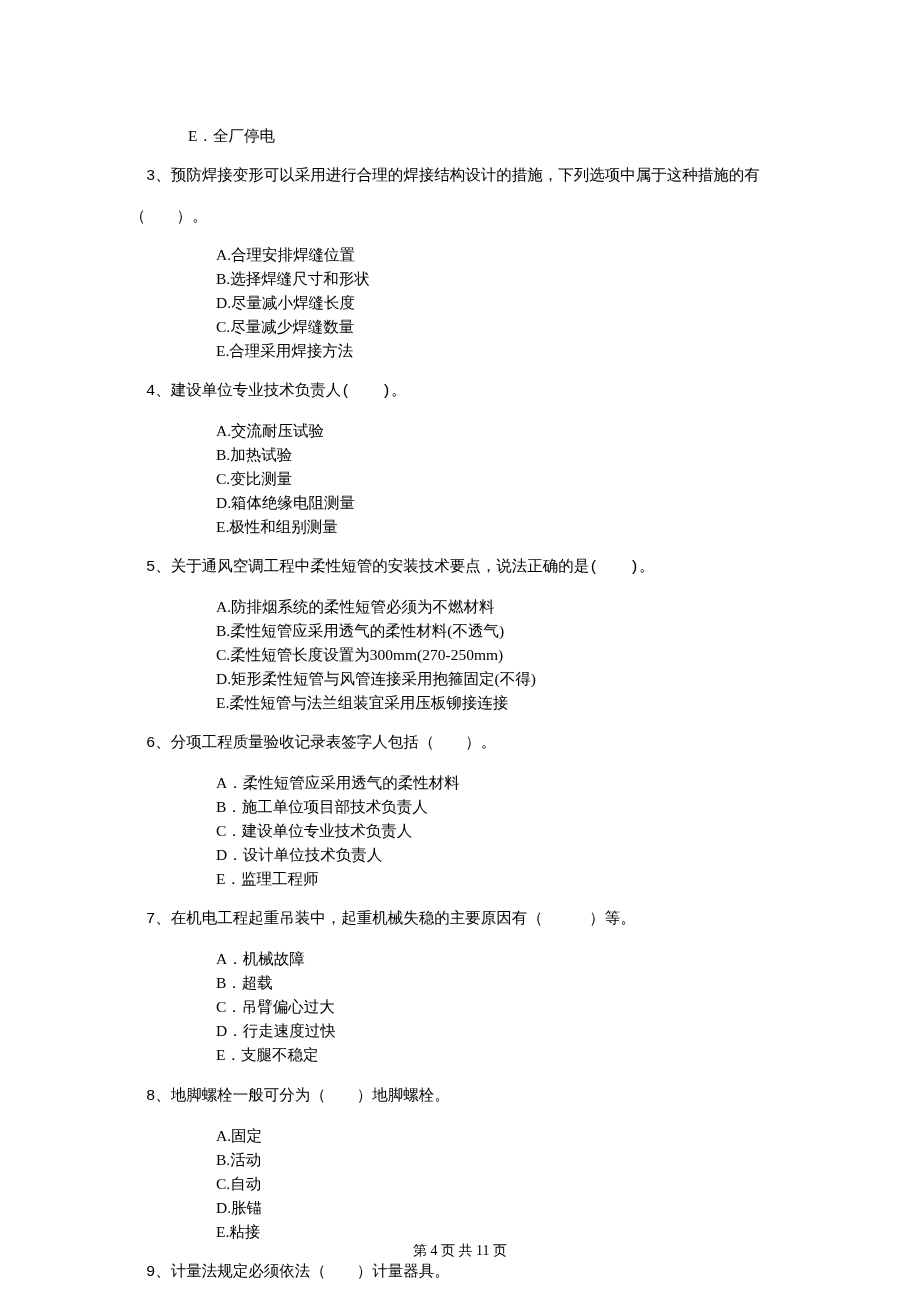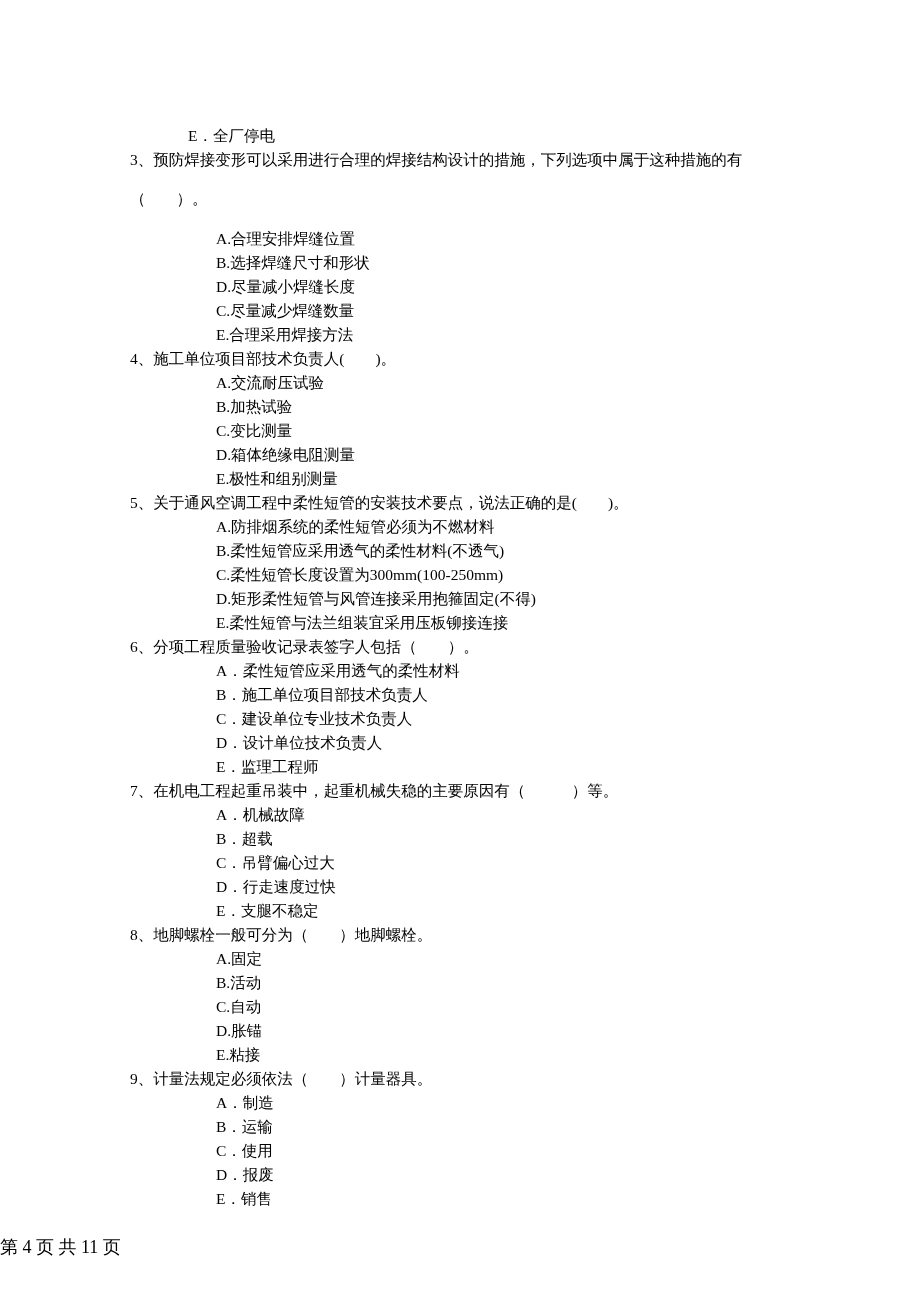--- a/index.html
+++ b/index.html
@@ -16,39 +16,41 @@
       box-sizing: border-box;
     }
     .page {
       padding: 108px 112px 0 130px;
     }
     .option-e-first {
       margin-left: 58px;
       margin-bottom: 0;
     }
     .question-stem {
-      margin: 0;
+      margin: 16px;
       padding-left: 0;
+      font-family: Liberation Mono, monospace;
     }
     .question-stem-cont {
       margin-left: 0;
       padding-left: 0;
     }
     .options {
       margin-left: 86px;
     }
     .option {
       margin: 0;
     }
     .footer {
       position: absolute;
       bottom: 40px;
       width: 920px;
       left: 0;
-      font-size: 18px;
+      text-align: center;
+      font-size: 14px;
     }
   </style>
 </head>
 <body>
 
 <div class="page">
   <p class="option-e-first">E．全厂停电</p>
 
   <div>
     <p class="question-stem"><span>3、</span><span>预防焊接变形可以采用进行合理的焊接结构设计的措施，下列选项中属于这种措施的有</span></p>
@@ -56,36 +58,36 @@
     <div class="options">
       <p class="option">A.合理安排焊缝位置</p>
       <p class="option">B.选择焊缝尺寸和形状</p>
       <p class="option">D.尽量减小焊缝长度</p>
       <p class="option">C.尽量减少焊缝数量</p>
       <p class="option">E.合理采用焊接方法</p>
     </div>
   </div>
 
   <div>
-    <p class="question-stem"><span>4、</span><span>施工单位项目部技术负责人(　　)。</span></p>
+    <p class="question-stem"><span>4、</span><span>建设单位专业技术负责人(　　)。</span></p>
     <div class="options">
       <p class="option">A.交流耐压试验</p>
       <p class="option">B.加热试验</p>
       <p class="option">C.变比测量</p>
       <p class="option">D.箱体绝缘电阻测量</p>
       <p class="option">E.极性和组别测量</p>
     </div>
   </div>
 
   <div>
     <p class="question-stem"><span>5、</span><span>关于通风空调工程中柔性短管的安装技术要点，说法正确的是(　　)。</span></p>
     <div class="options">
       <p class="option">A.防排烟系统的柔性短管必须为不燃材料</p>
       <p class="option">B.柔性短管应采用透气的柔性材料(不透气)</p>
-      <p class="option">C.柔性短管长度设置为300mm(100-250mm)</p>
+      <p class="option">C.柔性短管长度设置为300mm(270-250mm)</p>
       <p class="option">D.矩形柔性短管与风管连接采用抱箍固定(不得)</p>
       <p class="option">E.柔性短管与法兰组装宜采用压板铆接连接</p>
     </div>
   </div>
 
   <div>
     <p class="question-stem"><span>6、</span><span>分项工程质量验收记录表签字人包括（　　）。</span></p>
     <div class="options">
       <p class="option">A．柔性短管应采用透气的柔性材料</p>
       <p class="option">B．施工单位项目部技术负责人</p>

